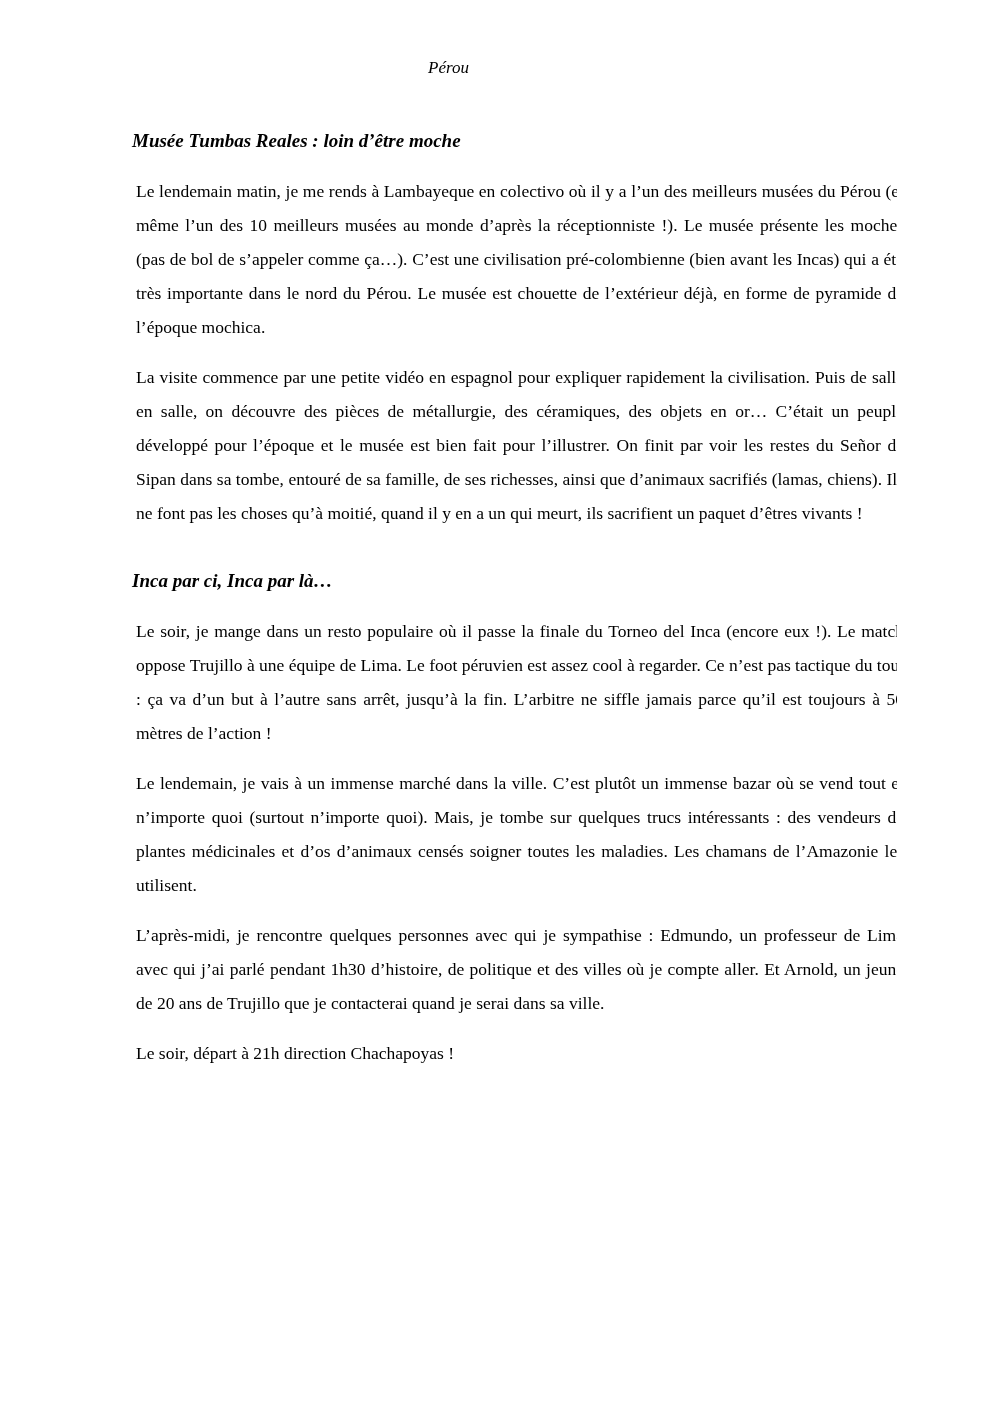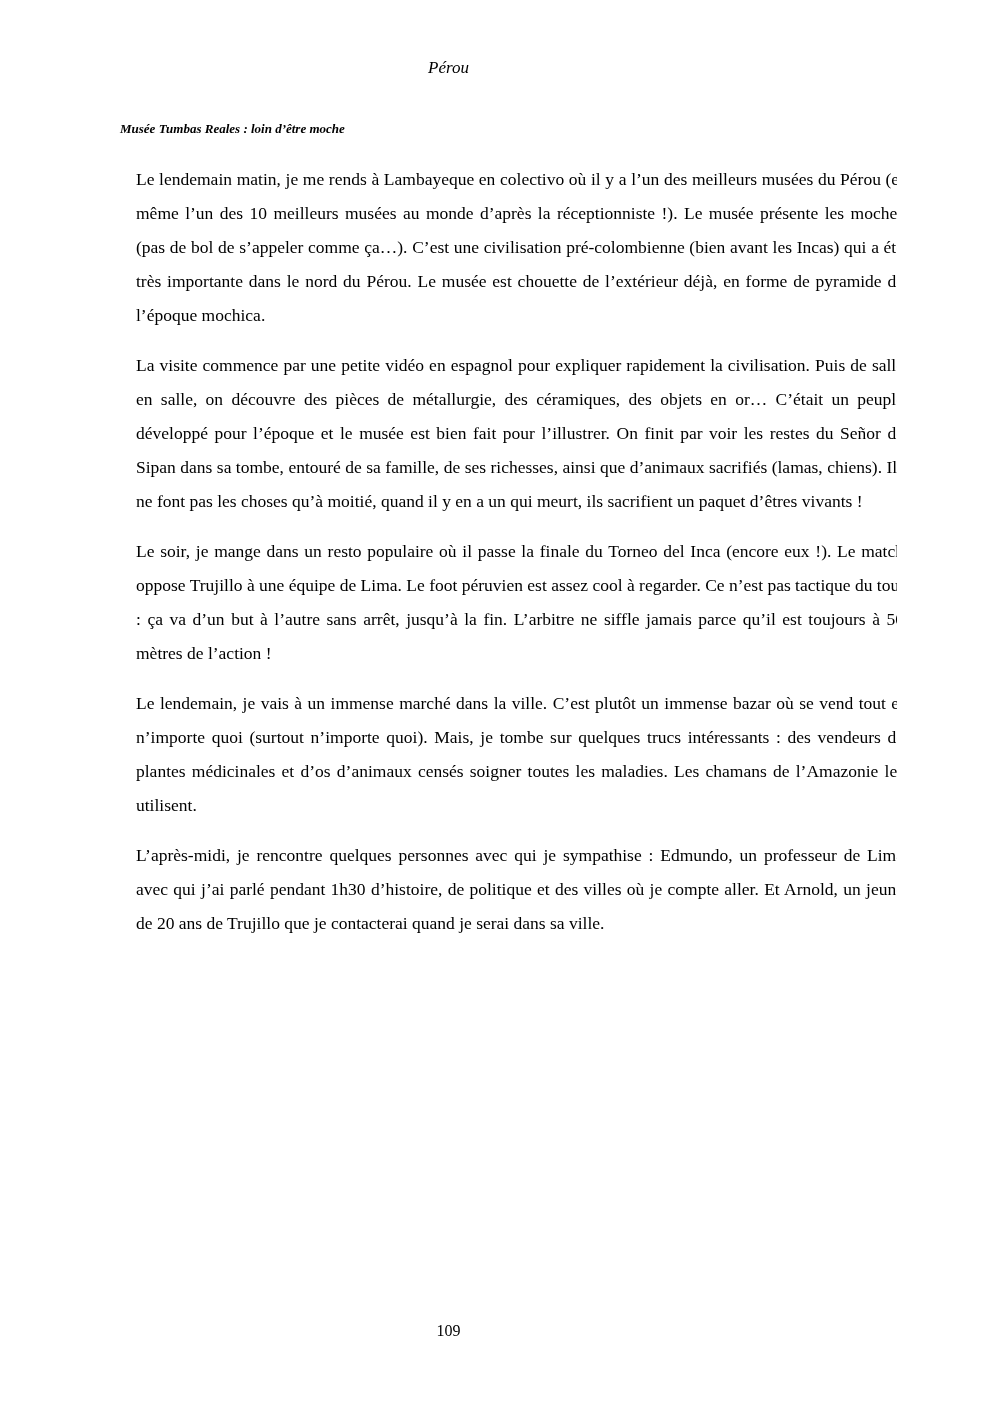--- a/index.html
+++ b/index.html
@@ -29,22 +29,22 @@
   .content {
     position: absolute;
     top: 112px;
     left: 120px;
     width: 800px;
     font-size: 17.5px;
     line-height: 34px;
     text-align: justify;
   }
   .section-heading {
-    margin: 0;
-    font-size: 13px;
+    margin: 12px;
+    font-size: 19px;
     line-height: 34px;
     font-weight: bold;
     font-style: italic;
     text-align: left;
   }
   .section-heading.spaced {
     margin-top: 34px;
   }
   .content p {
     margin: 16px;
@@ -68,26 +68,27 @@
 
   <div class="content">
 
     <h2 class="section-heading">Musée Tumbas Reales : loin d’être moche</h2>
 
     <p>Le lendemain matin, je me rends à Lambayeque en colectivo où il y a l’un des meilleurs musées du Pérou (et même l’un des 10 meilleurs musées au monde d’après la réceptionniste !). Le musée présente les moches (pas de bol de s’appeler comme ça…). C’est une civilisation pré-colombienne (bien avant les Incas) qui a été très importante dans le nord du Pérou. Le musée est chouette de l’extérieur déjà, en forme de pyramide de l’époque mochica.</p>
 
 
     <p>La visite commence par une petite vidéo en espagnol pour expliquer rapidement la civilisation. Puis de salle en salle, on découvre des pièces de métallurgie, des céramiques, des objets en or… C’était un peuple développé pour l’époque et le musée est bien fait pour l’illustrer. On finit par voir les restes du Señor de Sipan dans sa tombe, entouré de sa famille, de ses richesses, ainsi que d’animaux sacrifiés (lamas, chiens). Ils ne font pas les choses qu’à moitié, quand il y en a un qui meurt, ils sacrifient un paquet d’êtres vivants !</p>
 
+    <h2 class="section-heading spaced">Inca par ci, Inca par là…</h2>
 
 
     <p>Le soir, je mange dans un resto populaire où il passe la finale du Torneo del Inca (encore eux !). Le match oppose Trujillo à une équipe de Lima. Le foot péruvien est assez cool à regarder. Ce n’est pas tactique du tout : ça va d’un but à l’autre sans arrêt, jusqu’à la fin. L’arbitre ne siffle jamais parce qu’il est toujours à 50 mètres de l’action !</p>
 
     <p>Le lendemain, je vais à un immense marché dans la ville. C’est plutôt un immense bazar où se vend tout et n’importe quoi (surtout n’importe quoi). Mais, je tombe sur quelques trucs intéressants : des vendeurs de plantes médicinales et d’os d’animaux censés soigner toutes les maladies. Les chamans de l’Amazonie les utilisent.</p>
 
     <p>L’après-midi, je rencontre quelques personnes avec qui je sympathise : Edmundo, un professeur de Lima avec qui j’ai parlé pendant 1h30 d’histoire, de politique et des villes où je compte aller. Et Arnold, un jeune de 20 ans de Trujillo que je contacterai quand je serai dans sa ville.</p>
 
+    <p>Le soir, départ à 21h direction Chachapoyas !</p>
 
   </div>
 
-  <div class="page-number">109</div>
 
 </div>
 
 </body></html>

